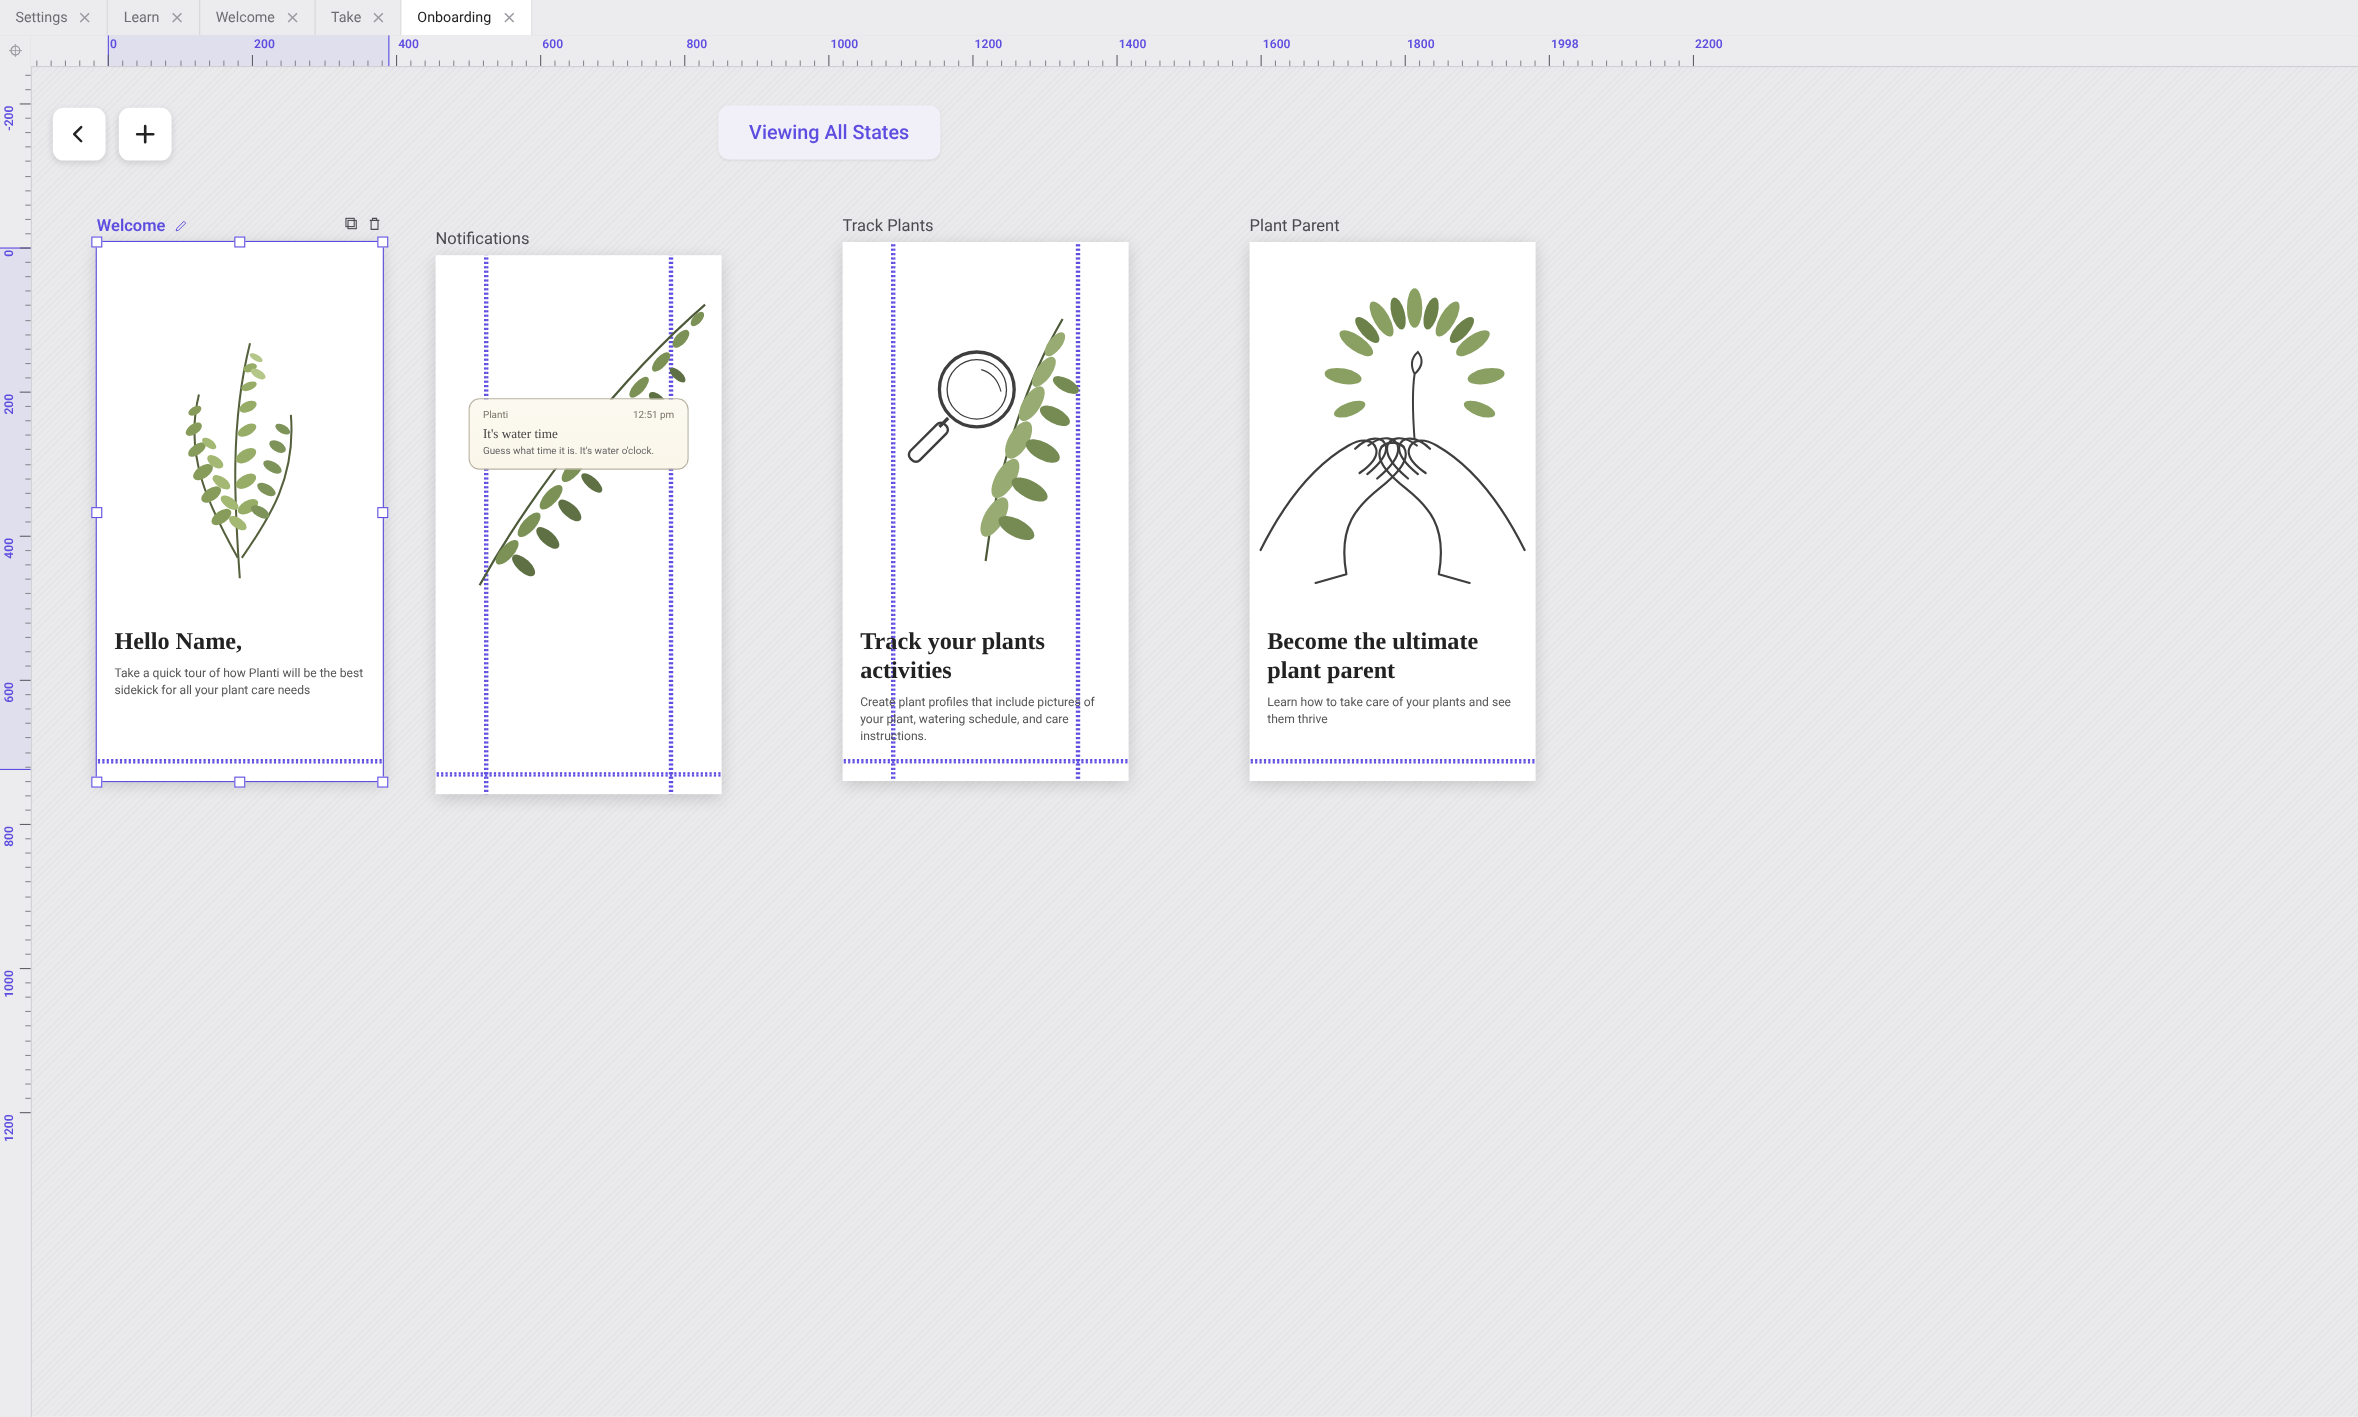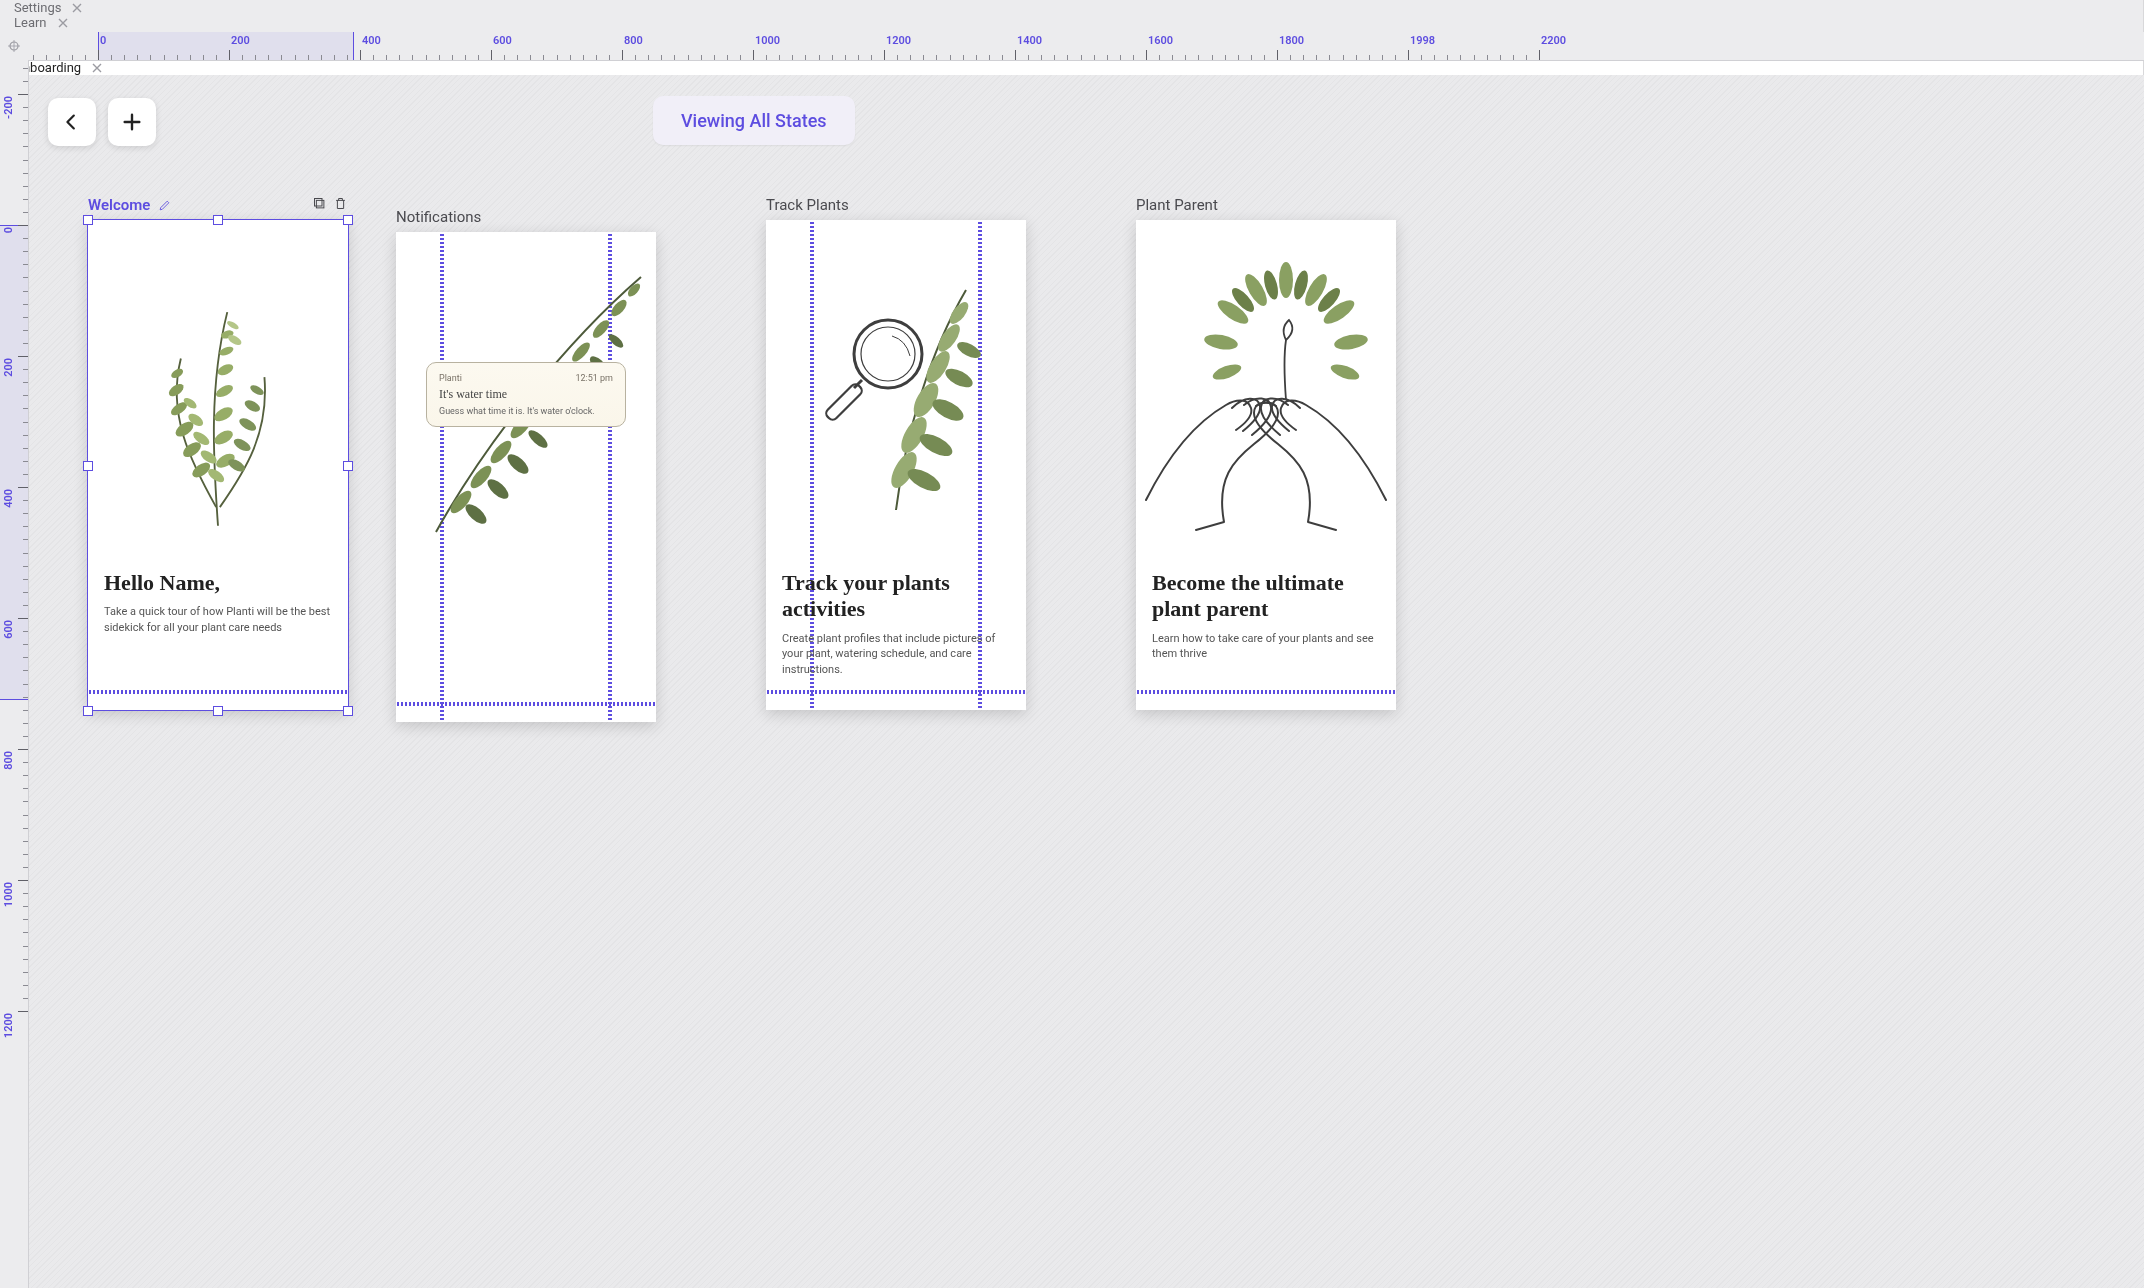--- a/index.html
+++ b/index.html
@@ -22,21 +22,20 @@
     overflow:hidden;
   }
   
   .tabbar{
     height:32px;
     display:flex;
     align-items:stretch;
     background:var(--ruler-bg);
     border-bottom:1px solid var(--tab-border);
     font-size:13px;
-    flex-direction:column;
   }
   .tab{
     display:flex;align-items:center;padding:0 14px;gap:10px;
     border-right:1px solid var(--tab-border);color:var(--tab-text);
     cursor:pointer;
   }
   .tab.active{background:var(--tab-active-bg);color:var(--tab-active-text);}
   .tab .close{width:12px;height:12px;display:inline-block;}
   .tab .close svg{width:100%;height:100%;}
   
@@ -141,21 +140,21 @@
   </div>
   <div class="tab">
     <span>Welcome</span>
     <span class="close">
       <svg viewBox="0 0 12 12">
           <path d="M2 2 L10 10 M10 2 L2 10" stroke="#9b9ba2" stroke-width="1.4"></path>
         </svg>
     </span>
   </div>
   <div class="tab">
-    <span>Hello</span>
+    <span>Take</span>
     <span class="close">
       <svg viewBox="0 0 12 12">
           <path d="M2 2 L10 10 M10 2 L2 10" stroke="#9b9ba2" stroke-width="1.4"></path>
         </svg>
     </span>
   </div>
   <div class="tab active">
     <span>Onboarding</span>
     <span class="close">
       <svg viewBox="0 0 12 12">

